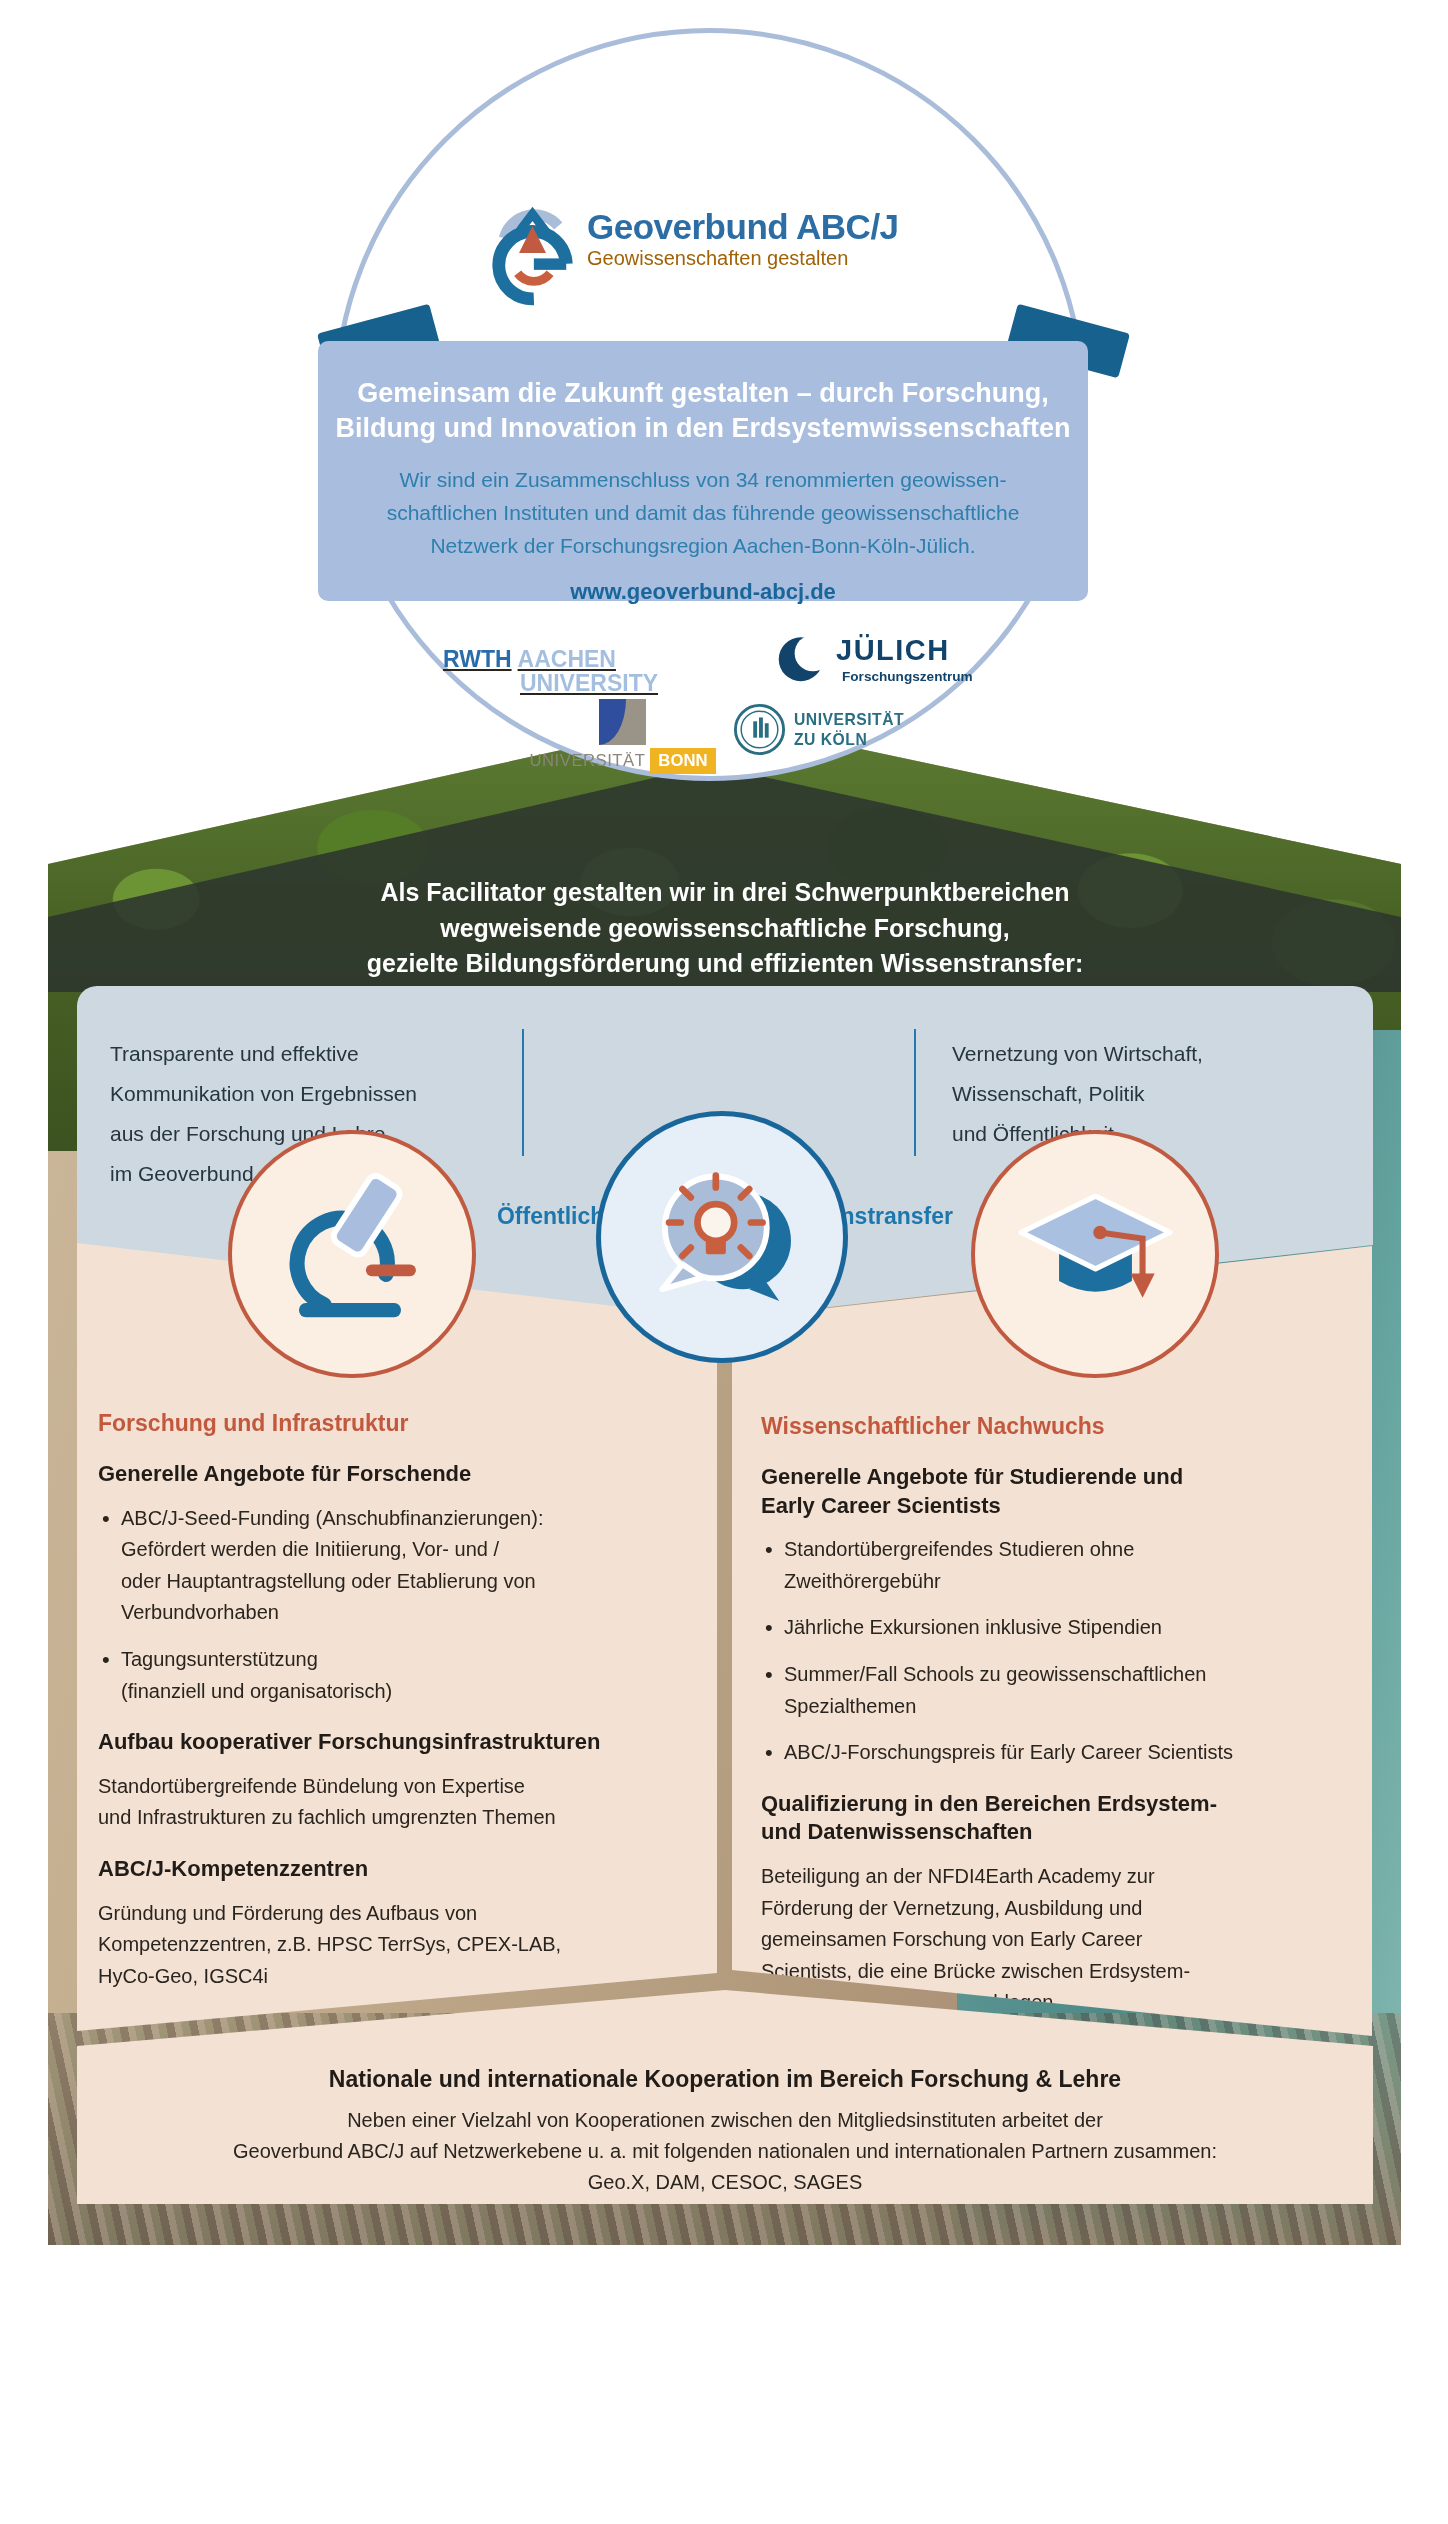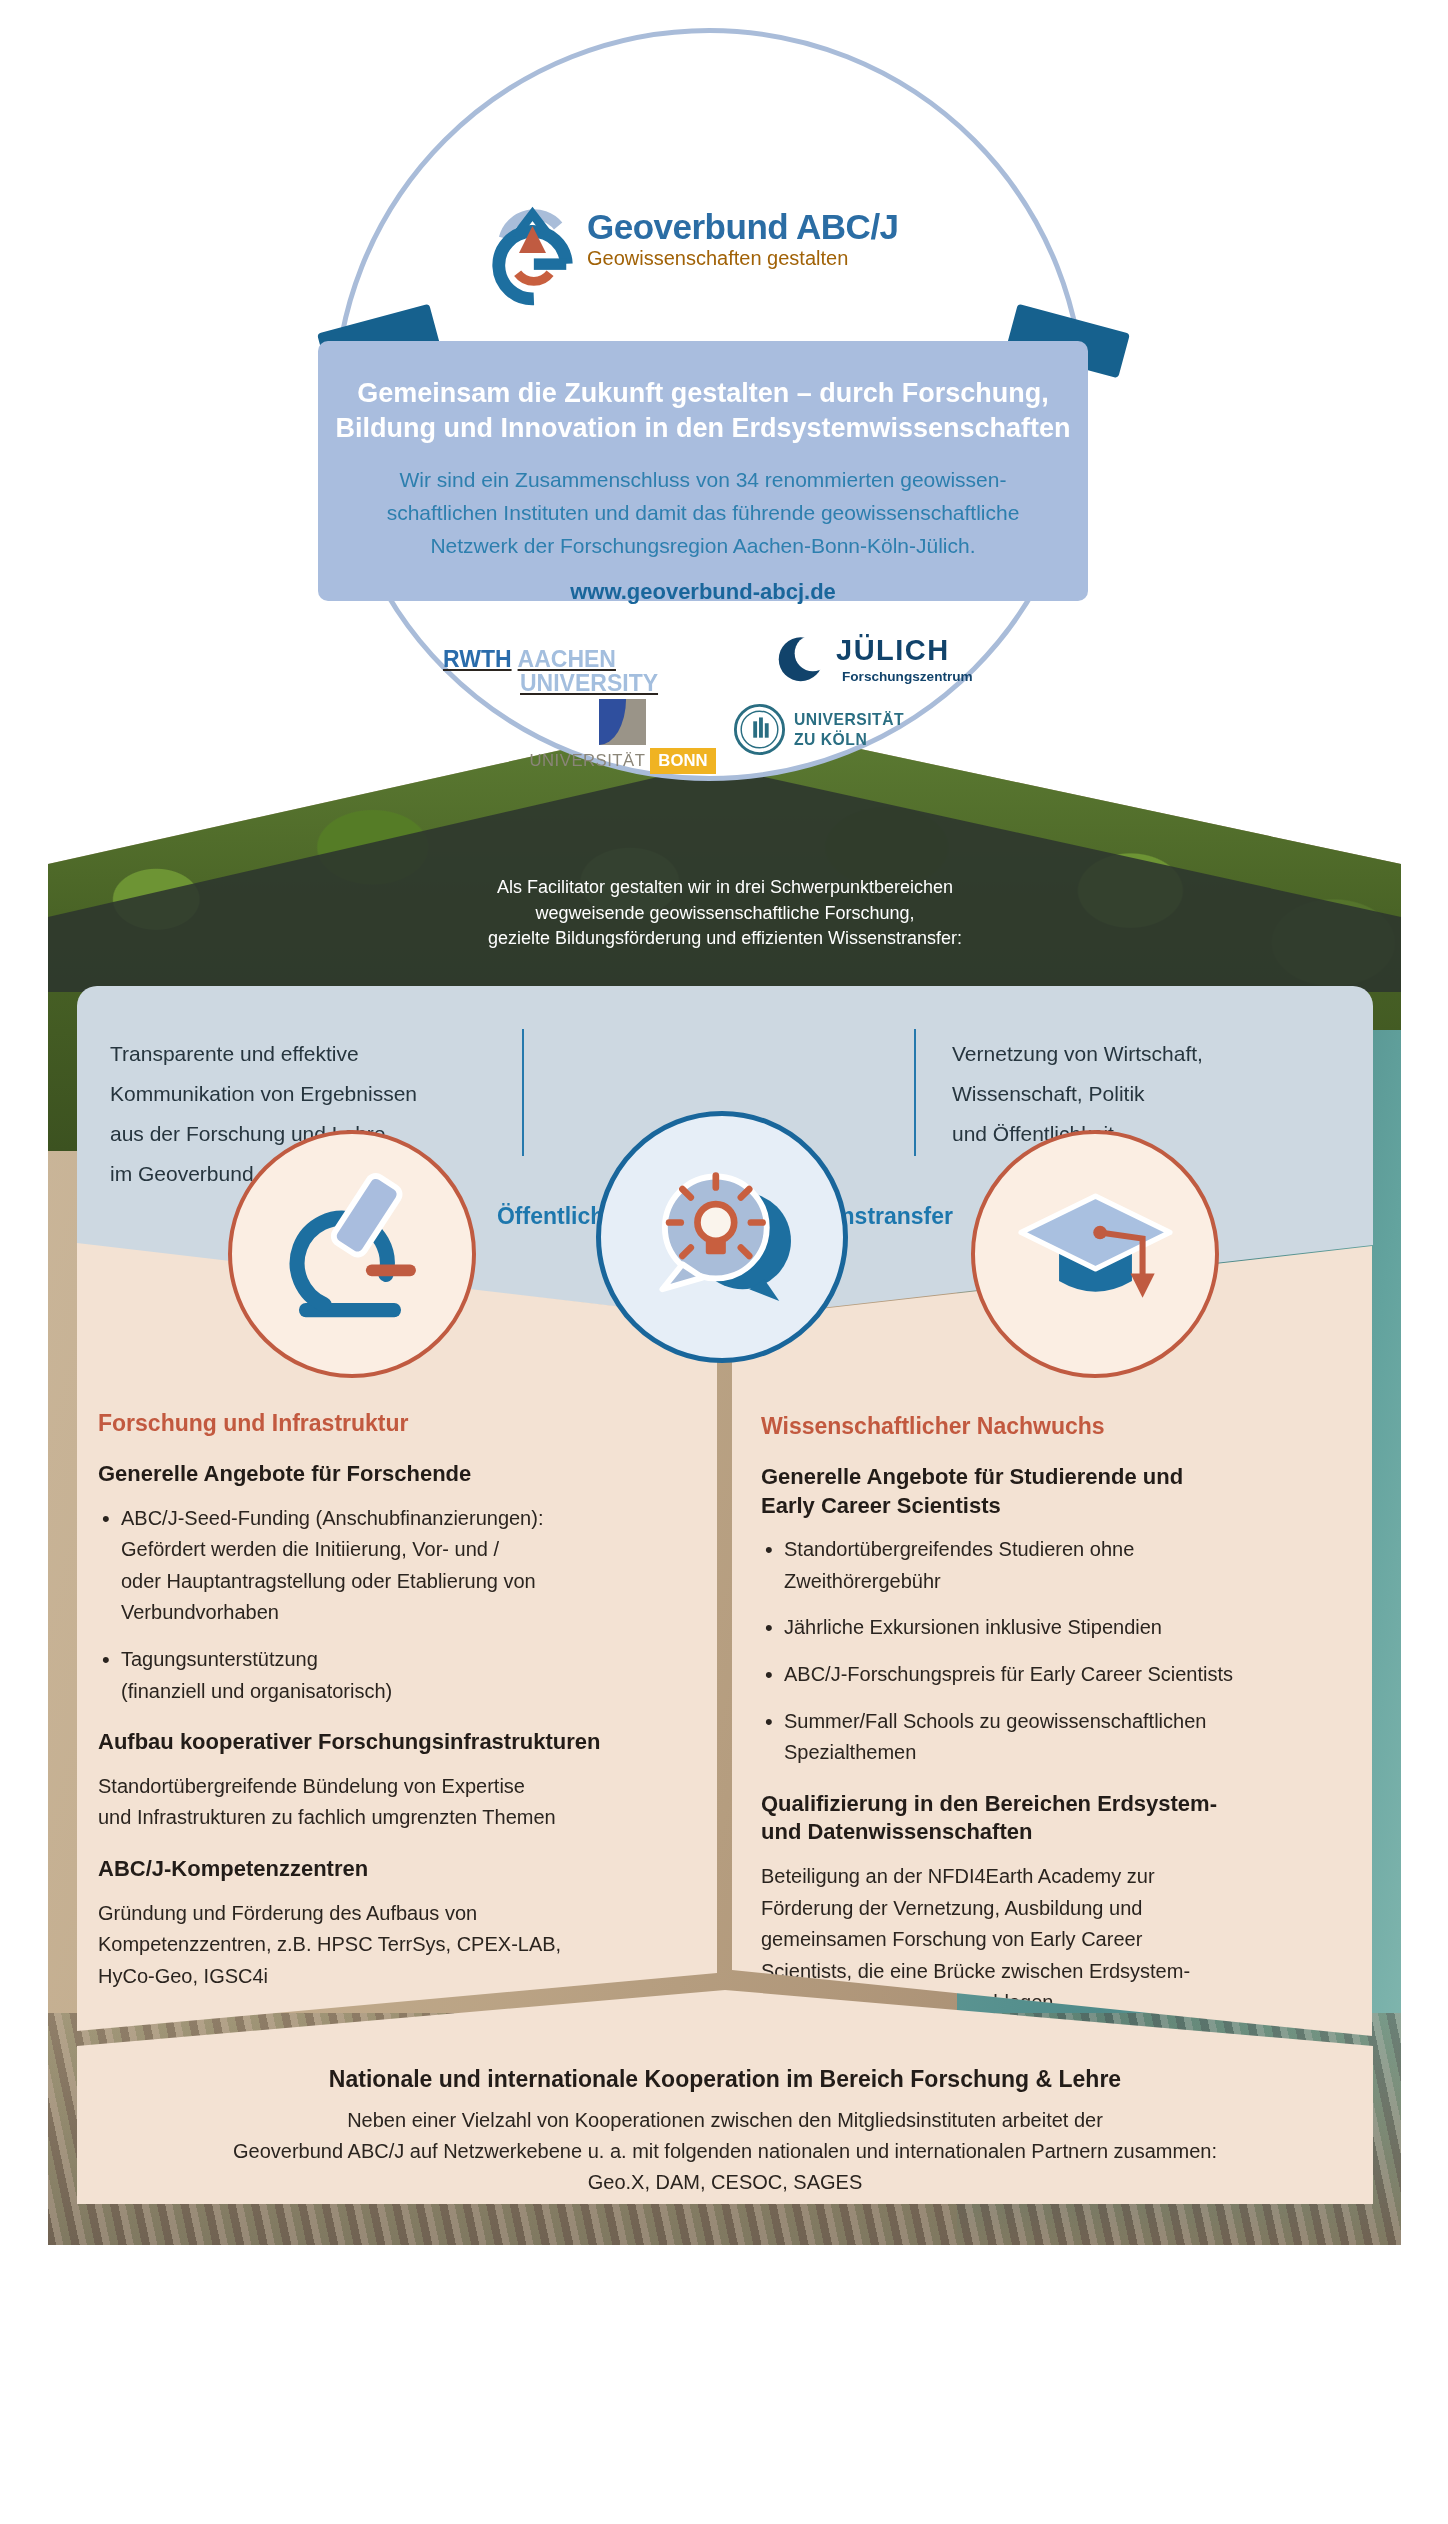--- a/index.html
+++ b/index.html
@@ -25,21 +25,21 @@
   .ph-rocks{position:absolute;left:0;bottom:0;width:100%;height:232px;
       background:
        repeating-linear-gradient(78deg,rgba(70,60,50,.38) 0 8px,rgba(168,158,140,.4) 8px 15px,rgba(104,116,84,.32) 15px 23px),
        linear-gradient(180deg,rgba(150,130,105,.15),#8a7a66);}
   .ph-shade{position:absolute;left:0;top:0;width:100%;height:100%;
       clip-path:polygon(662px 48px,1353px 200px,1353px 275px,0 275px,0 200px);
       background:rgba(44,54,45,.88);}
 
   
   .intro{left:220px;top:875px;width:1010px;text-align:center;z-index:2;color:#fff;
-         font-weight:400;font-size:18px;line-height:1.42;white-space:pre-line;}
+         font-weight:700;font-size:25px;line-height:1.42;white-space:pre-line;}
 
   
   .circle{left:333px;top:28px;width:753px;height:753px;border-radius:50%;background:#fff;
           border:5px solid #a9bcd9;box-sizing:border-box;z-index:4;}
   .logo-row{left:492px;top:186px;display:flex;align-items:flex-start;z-index:7;}
   .logo-mark{width:81px;height:134px;}
   .logo-text{margin-left:14px;margin-top:21px;}
   .logo-title{font-size:35px;font-weight:700;color:#2b6da4;letter-spacing:-0.5px;}
   .logo-sub{font-size:20px;color:#a16207;}
 
@@ -239,23 +239,23 @@
 
   <div class="abs card card-right">
     <div class="cr">
       <div class="h-orange">Wissenschaftlicher Nachwuchs</div>
       <div class="h-bold">Generelle Angebote für Studierende und
 Early Career Scientists</div>
       <ul class="blist">
         <li><span>Standortübergreifendes Studieren ohne
 Zweithörergebühr</span></li>
         <li><span>Jährliche Exkursionen inklusive Stipendien</span></li>
-        <li><span>ABC/J-Forschungspreis für Early Career Scientists</span></li>
         <li><span>Summer/Fall Schools zu geowissenschaftlichen
 Spezialthemen</span></li>
+        <li><span>ABC/J-Forschungspreis für Early Career Scientists</span></li>
       </ul>
       <div class="sec">
         <div class="h-bold">Qualifizierung in den Bereichen Erdsystem-
 und Datenwissenschaften</div>
         <div class="body-t">Beteiligung an der NFDI4Earth Academy zur
 Förderung der Vernetzung, Ausbildung und
 gemeinsamen Forschung von Early Career
 Scientists, die eine Brücke zwischen Erdsystem-
 und Datenwissenschaft schlagen</div>
       </div>

